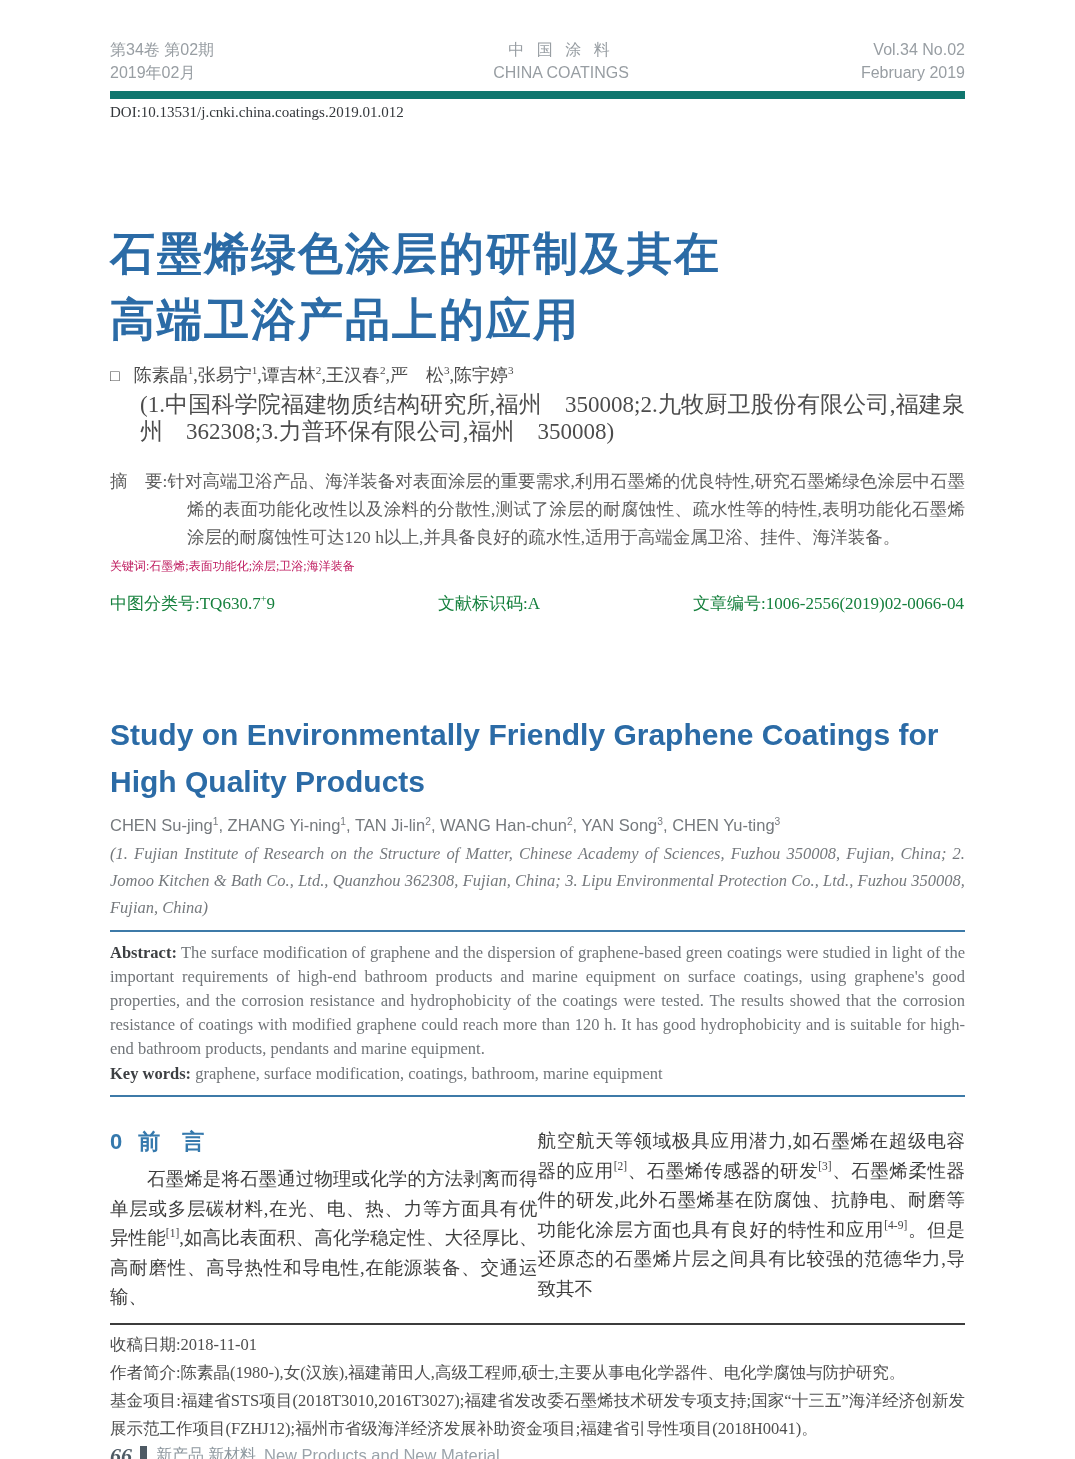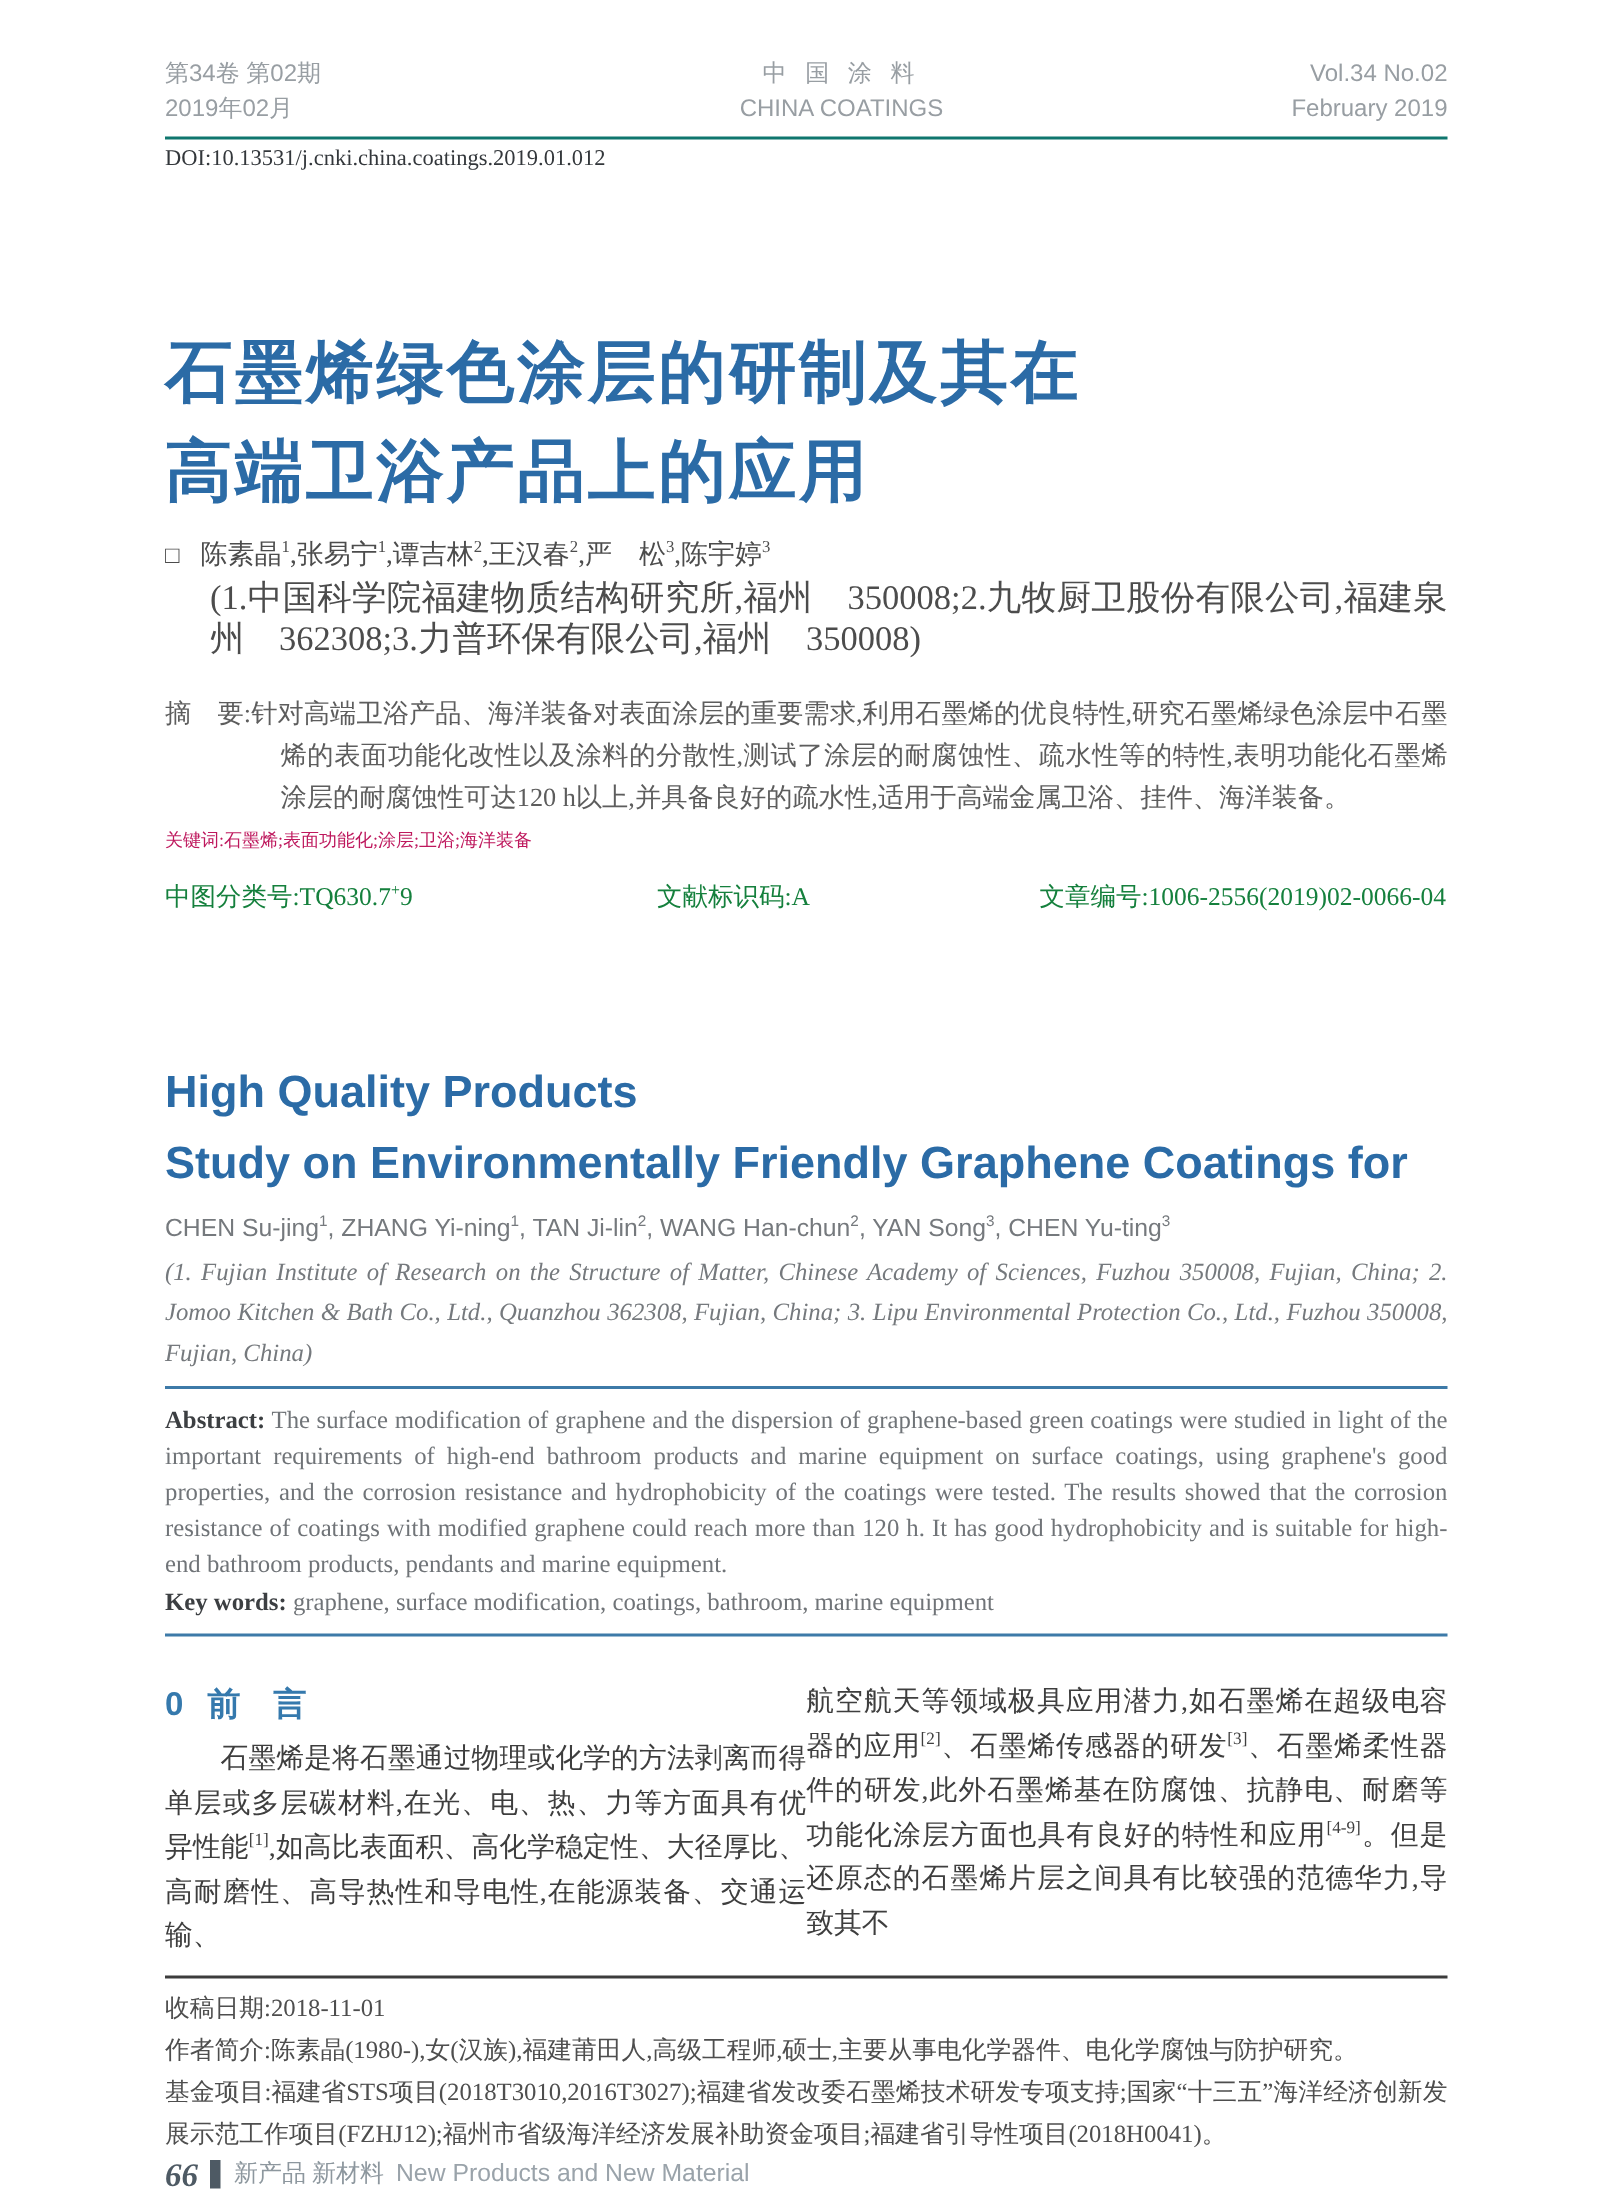--- a/index.html
+++ b/index.html
@@ -15,21 +15,21 @@
     padding:38px 110px 0 110px;
     display:flex; flex-direction:column;
     background:#fff;
   }
   sup { font-size:0.62em; vertical-align:super; line-height:0; }
 
   
   .journal-header {
     display:flex; justify-content:space-between; align-items:flex-start;
     color:#989ea3; font-size:16px; line-height:23px;
-    padding-bottom:7px; border-bottom:2px solid #0f766e;
+    padding-bottom:7px; border-bottom:8px solid #0f766e;
     font-family:"Liberation Sans","DejaVu Sans",sans-serif;
   }
   .jh-center { text-align:center;margin-left:47px; }
   .jh-center .cn { letter-spacing:4px; }
   .jh-right { text-align:right; }
   .doi-line { margin-top:5px; font-size:15px; color:#33373b; font-family:"Liberation Serif",serif; }
 
   
   .title-cn {
     margin-top:100px;
@@ -151,22 +151,22 @@
   <p class="abstract-cn"><span class="lbl">摘　要:</span><span>针对高端卫浴产品、海洋装备对表面涂层的重要需求,利用石墨烯的优良特性,研究石墨烯绿色涂层中石墨烯的表面功能化改性以及涂料的分散性,测试了涂层的耐腐蚀性、疏水性等的特性,表明功能化石墨烯涂层的耐腐蚀性可达120 h以上,并具备良好的疏水性,适用于高端金属卫浴、挂件、海洋装备。</span></p>
   <p class="keywords-cn"><span>关键词:</span><span>石墨烯;表面功能化;涂层;卫浴;海洋装备</span></p>
 
   <div class="cn-meta">
     <span class="m1">中图分类号:TQ630.7<sup>+</sup>9</span>
     <span class="m2">文献标识码:A</span>
     <span class="m3">文章编号:1006-2556(2019)02-0066-04</span>
   </div>
 
   <h2 class="title-en">
+    <div>Study on Environmentally Friendly Graphene Coatings for</div>
     <div>High Quality Products</div>
-    <div>Study on Environmentally Friendly Graphene Coatings for</div>
   </h2>
 
   <div class="authors-en">CHEN Su-jing<sup>1</sup>, ZHANG Yi-ning<sup>1</sup>, TAN Ji-lin<sup>2</sup>, WANG Han-chun<sup>2</sup>, YAN Song<sup>3</sup>, CHEN Yu-ting<sup>3</sup></div>
   <div class="affil-en">(1. Fujian Institute of Research on the Structure of Matter, Chinese Academy of Sciences, Fuzhou 350008, Fujian, China; 2. Jomoo Kitchen &amp; Bath Co., Ltd., Quanzhou 362308, Fujian, China; 3. Lipu Environmental Protection Co., Ltd., Fuzhou 350008, Fujian, China)</div>
 
   <div class="thin-rule"></div>
 
   <p class="abstract-en"><span class="lbl">Abstract:</span><span> The surface modification of graphene and the dispersion of graphene-based green coatings were studied in light of the important requirements of high-end bathroom products and marine equipment on surface coatings, using graphene's good properties, and the corrosion resistance and hydrophobicity of the coatings were tested. The results showed that the corrosion resistance of coatings with modified graphene could reach more than 120 h. It has good hydrophobicity and is suitable for high-end bathroom products, pendants and marine equipment.</span></p>
   <p class="keywords-en"><span class="lbl">Key words:</span><span> graphene, surface modification, coatings, bathroom, marine equipment</span></p>
 

